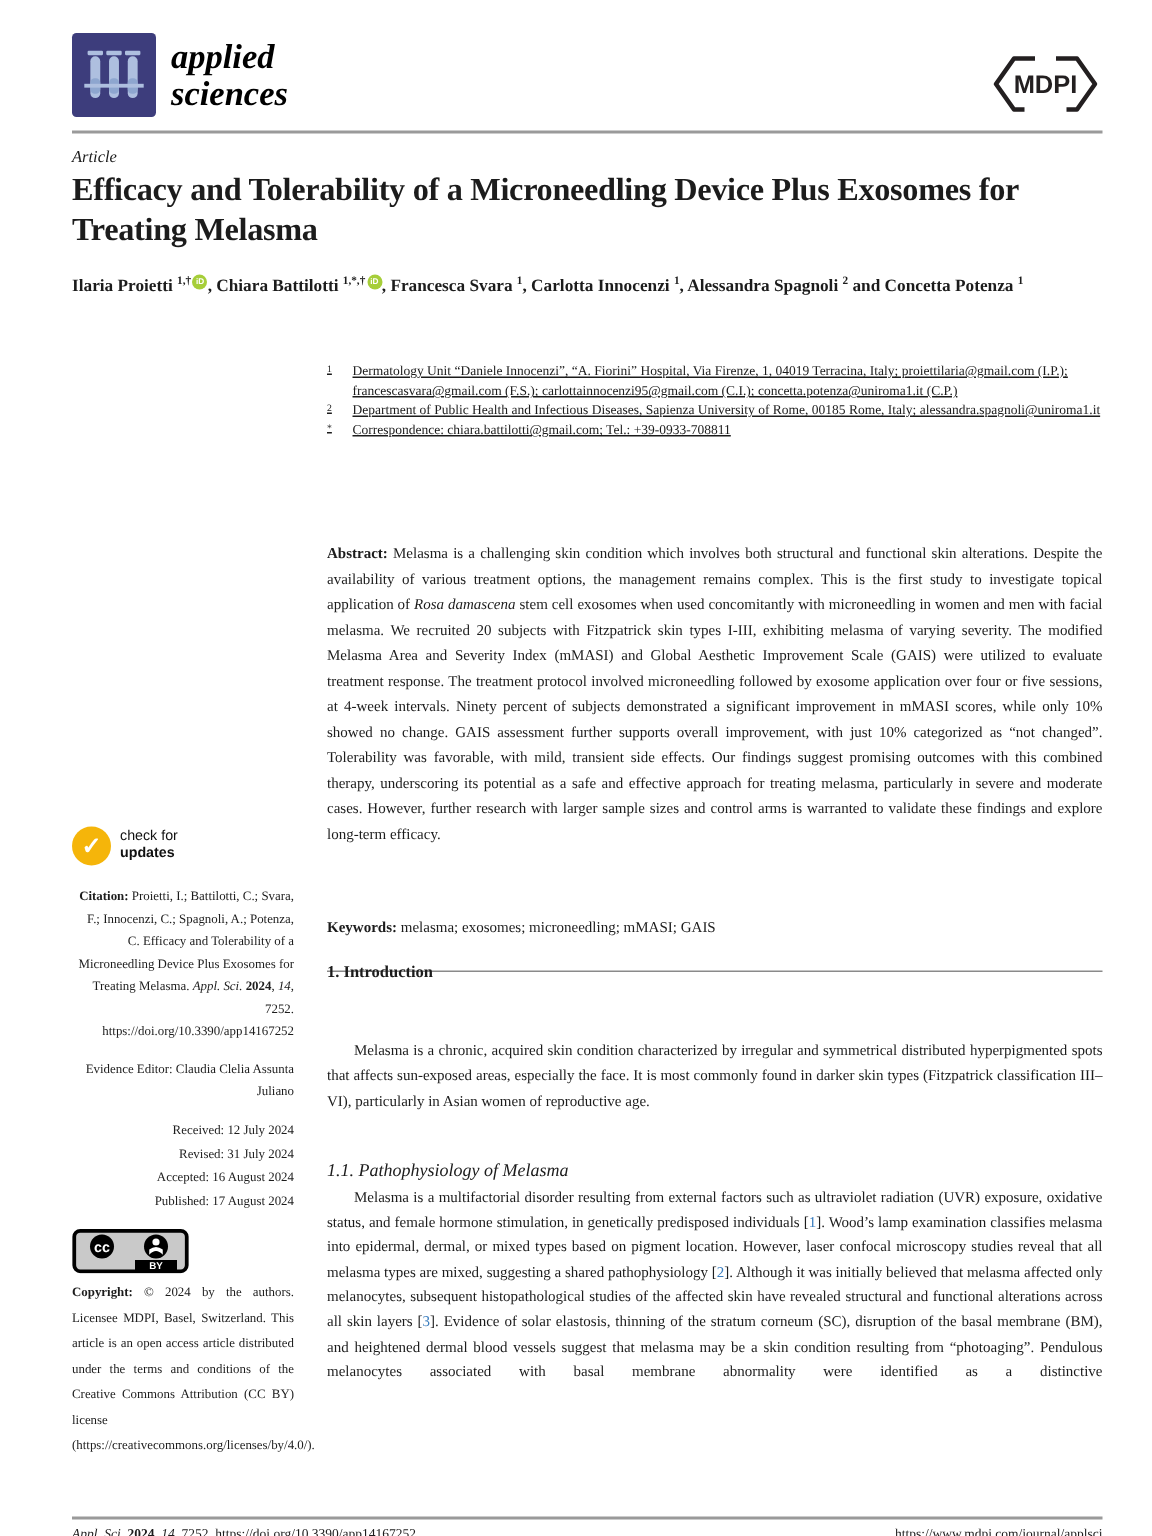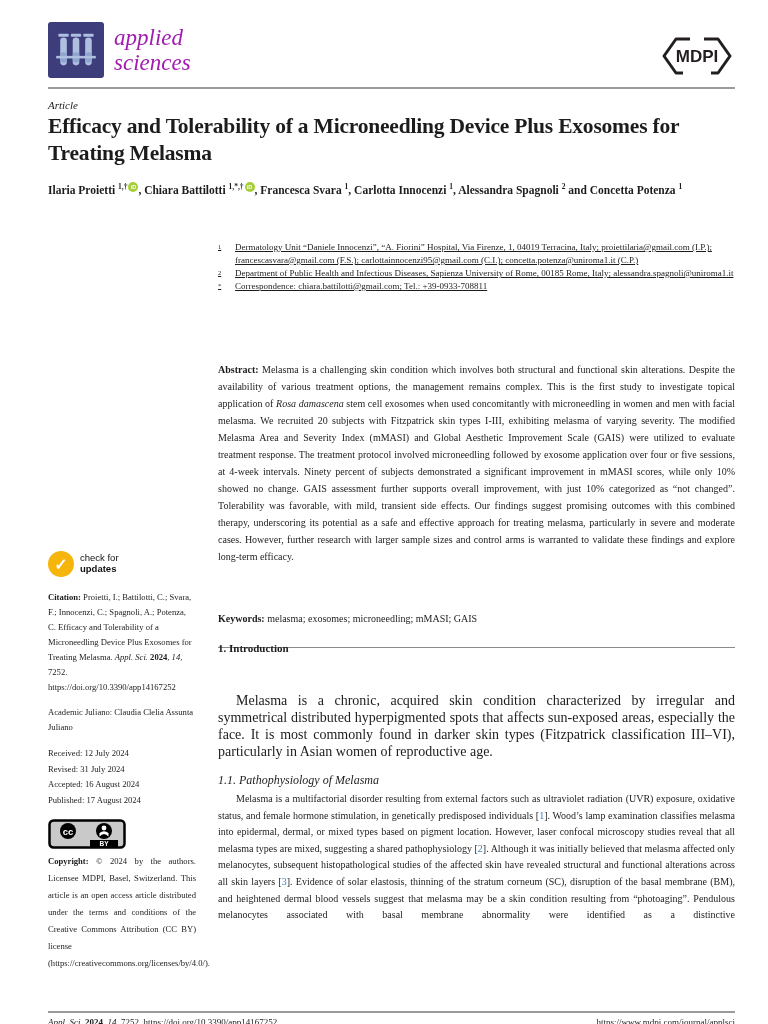--- a/index.html
+++ b/index.html
@@ -3,21 +3,21 @@
 <meta charset="utf-8">
 <style>
   * { margin:0; padding:0; box-sizing:border-box; }
   html,body { width:768px; height:1024px; background:#ffffff; }
   body { position:relative; overflow:hidden; font-family:"Liberation Serif","DejaVu Serif",serif; color:#1c1c1c; }
   .abs { position:absolute; }
 
   
   .logo-box { left:48px; top:22px; display:flex; align-items:center; gap:10px; }
   .logo-square { width:56px; height:56px; background:#3d3d7c; border-radius:3px; display:flex; align-items:center; justify-content:center; }
-  .journal-name { font-style:italic; font-weight:normal; color:#a21caf; font-size:23px; line-height:1.1; }
+  .journal-name { font-style:italic; font-weight:bold; color:#000000; font-size:23px; line-height:1.1; }
   .mdpi-logo { right:34px; top:34px; }
   .hr { background:#9a9a9a; height:2px; left:48px; width:687px; }
   .hr1 { top:87px; }
   .hr2 { left:218px; width:517px; height:1px; top:647px; background:#8a8a8a; }
 
   
   .article-label { left:48px; top:99px; font-style:italic; font-size:11px; }
   .paper-title { left:48px; top:113px; width:660px; font-weight:bold; font-size:21.5px; line-height:1.26; letter-spacing:-0.2px; }
   .authors { left:48px; top:181px; width:660px; font-weight:bold; font-size:11.5px; line-height:1.6; }
   .authors sup { font-size:7.5px; font-weight:bold; }
@@ -29,31 +29,31 @@
   .aff-marker { width:17px; flex:0 0 17px; font-size:6.5px; vertical-align:super; position:relative; top:-1px; }
   .aff-text { flex:1; text-align:left; }
 
   
   .abstract { left:218px; top:361px; width:517px; font-size:10px; line-height:17px; text-align:justify; }
   .keywords { left:218px; top:613px; width:517px; font-size:10px; }
   b.lbl { font-weight:bold; }
 
   
   .sec-heading { left:218px; top:642px; width:517px; font-weight:bold; font-size:11px; }
-  .p1 { left:218px; top:692px; width:517px; font-size:14px; line-height:17px; text-align:justify; text-indent:18px; }
+  .p1 { left:218px; top:692px; width:517px; font-size:10px; line-height:17px; text-align:justify; text-indent:18px; }
   .sub-heading { left:218px; top:773px; width:517px; font-style:italic; font-size:12px; }
   .p2 { left:218px; top:791px; width:517px; font-size:10px; line-height:16.6px; text-align:justify; text-align-last:justify; text-indent:18px; }
   .ref { color:#3a7dbf; }
 
   
   .check-badge { left:48px; top:551px; display:flex; align-items:center; gap:6px; font-family:"Liberation Sans",sans-serif; }
   .check-circle { width:26px; height:26px; border-radius:50%; background:#f5b50a; color:#fff; font-size:16px; font-weight:bold; display:flex; align-items:center; justify-content:center; }
   .check-text { font-size:9.5px; line-height:1.15; color:#111; }
   .check-text .b2 { font-weight:bold; }
-  .side { left:48px; width:148px; font-size:8.6px; color:#1c1c1c; }
+  .side { left:48px; width:148px; font-size:8.6px; color:#1c1c1c;text-align:right; }
   .citation { top:590px; line-height:15px; }
   .editor { top:705px; line-height:15px; }
   .dates { top:746px; line-height:15.5px; }
   .cc-badge { left:48px; top:819px; }
   .copyright { top:853px; line-height:17px; text-align:justify; }
 
   
   .footer-hr { left:48px; width:687px; top:1011px; height:1.5px; background:#9a9a9a; }
   .footer { left:48px; top:1017px; width:687px; font-size:9px; display:flex; justify-content:space-between; }
 </style>
@@ -135,21 +135,21 @@
   <div class="check-text">
     <div>check for</div>
     <div class="b2">updates</div>
   </div>
 </div>
 
 <div class="abs side citation">
   <b>Citation:</b><span> Proietti, I.; Battilotti, C.; Svara, F.; Innocenzi, C.; Spagnoli, A.; Potenza, C. Efficacy and Tolerability of a Microneedling Device Plus Exosomes for Treating Melasma. </span><i>Appl. Sci.</i><b> 2024</b><span>, </span><i>14</i><span>, 7252. </span><span>https://doi.org/10.3390/app14167252</span>
 </div>
 
-<div class="abs side editor">Academic Juliano: Claudia Clelia Assunta Juliano</div>
+<div class="abs side editor">Evidence Editor: Claudia Clelia Assunta Juliano</div>
 
 <div class="abs side dates">
   <div>Received: 12 July 2024</div>
   <div>Revised: 31 July 2024</div>
   <div>Accepted: 16 August 2024</div>
   <div>Published: 17 August 2024</div>
 </div>
 
 <div class="abs cc-badge">
   <svg width="78" height="30" viewBox="0 0 78 30">

